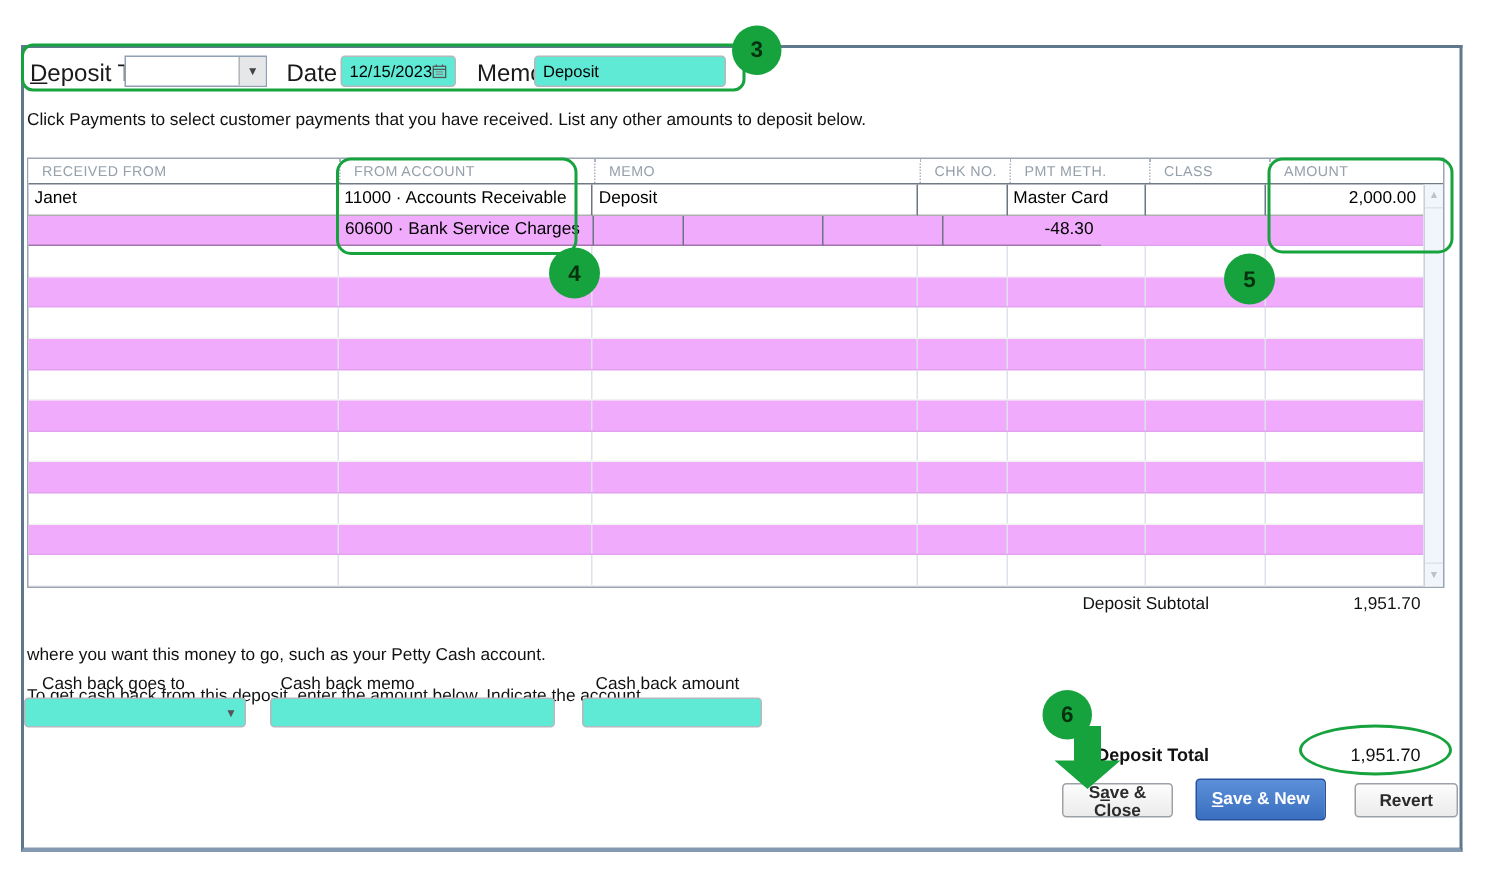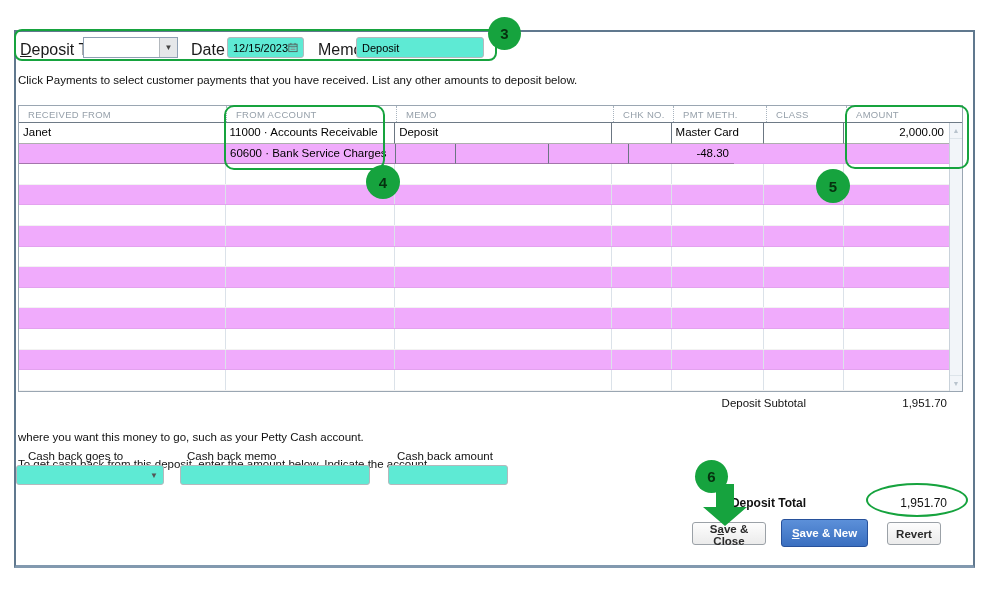--- a/index.html
+++ b/index.html
@@ -81,21 +81,21 @@
   .sb-up { top:0; border-bottom:1px solid #dde4ea; }
   .sb-down { bottom:0; border-top:1px solid #dde4ea; }
 
   .small-txt { font-size:11.5px; color:#111; white-space:nowrap; }
 
   
   .btn {
     position:absolute; box-sizing:border-box; font-family:"Liberation Sans", sans-serif;
     font-size:11.5px; font-weight:bold; color:#2b2b2b;
     background:linear-gradient(#fdfdfd,#ebebeb); border:1px solid #9ba1a7;
-    border-radius:3px; cursor:default; padding:0;
+    border-radius:3px; cursor:default; padding:0;margin-left:16px;
   }
   .btn-primary {
     background:linear-gradient(#5c90d9,#3a6fc0); color:#fff;
     border:1px solid #27519b;
     text-align:center;
   }
   .btn u, .lbl u { text-decoration:underline; }
 
   
   .ann { border:2px solid var(--g); box-sizing:border-box; background:transparent; z-index:5; pointer-events:none; }
@@ -291,21 +291,21 @@
 <span class="abs small-txt" style="left:397px; top:450px;">Cash back amount</span>
 <div class="abs field" style="left:388px; top:465px; width:120px; height:20px;">
   <span></span>
 </div>
 
 <div class="abs" style="right:192px; top:496px; font-size:12px; font-weight:bold; white-space:nowrap;">Deposit Total</div>
 <div class="abs" style="right:51px; top:496px; font-size:12px; white-space:nowrap;">1,951.70</div>
 
 <button class="btn" style="left:692px; top:522px; width:74px; height:23px;"><span>S</span><u>a</u><span>ve &amp; Close</span></button>
 <button class="btn btn-primary" style="left:781px; top:519px; width:87px; height:28px;"><span></span><u>S</u><span>ave &amp; New</span></button>
-<button class="btn" style="left:887px; top:522px; width:54px; height:23px;"><span>Revert</span></button>
+<button class="btn" style="left:887px; top:522px; width:69px; height:23px;"><span>Revert</span></button>
 
 <div class="abs ann" style="left:14px; top:29px; width:483px; height:32px; border-radius:8px;"></div>
 <div class="abs badge" style="left:488px; top:17px; width:33px; height:33px;">3</div>
 
 <div class="abs ann" style="left:224px; top:105px; width:161px; height:65px; border-radius:10px;"></div>
 <div class="abs badge" style="left:366px; top:165px; width:34px; height:34px;">4</div>
 
 <div class="abs ann" style="left:845px; top:105px; width:124px; height:64px; border-radius:10px;"></div>
 <div class="abs badge" style="left:816px; top:169px; width:34px; height:34px;">5</div>
 

